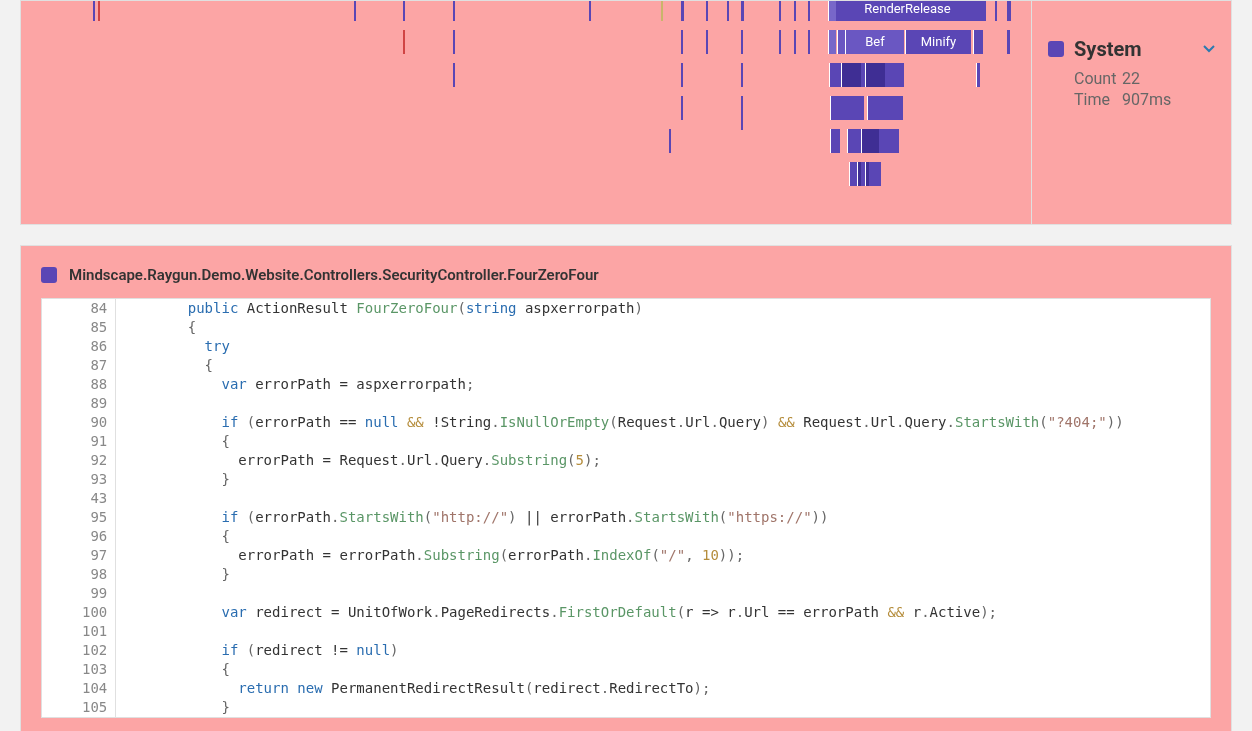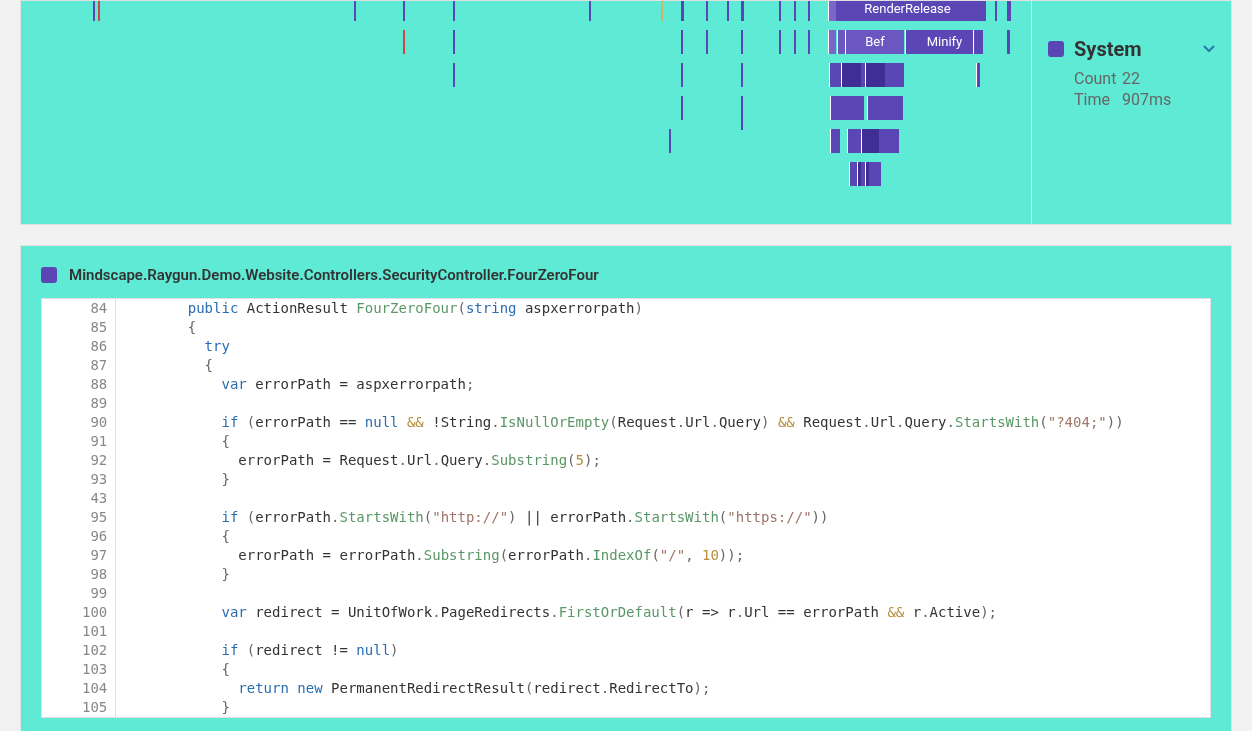--- a/index.html
+++ b/index.html
@@ -3,21 +3,21 @@
 <meta charset="utf-8">
 <style>
   * { box-sizing: border-box; margin: 0; padding: 0; }
   body {
     font-family: -apple-system, BlinkMacSystemFont, "Segoe UI", Roboto, Helvetica, Arial, sans-serif;
     background: #f2f2f2;
     font-size: 14px;
     color: #333;
   }
   .panel {
-    background: #5eead4;
+    background: #fca5a5;
     border: 1px solid #e0e0e0;
     margin: 0 20px 20px 20px;
     position: relative;
   }
   .flame-panel {
     height: 225px;
     display: flex;
   }
   .flame-area {
     flex: 1;
@@ -137,21 +137,21 @@
 
 <div class="panel flame-panel">
   <div class="flame-area">
 
     <div class="flame-bar" style="left:807px;top:-4px;width:158px;height:24px">
         <div class="flame-label">RenderRelease</div>
       </div>
     <div class="flame-bar" style="left:824px;top:29px;width:59px;height:24px;background:#6a57c2">
         <div class="flame-label">Bef</div>
       </div>
-    <div class="flame-bar" style="left:884px;top:29px;width:78px;height:24px">
+    <div class="flame-bar" style="left:884px;top:29px;width:66px;height:24px">
         <div class="flame-label">Minify</div>
       </div>
 
     <div class="flame-bar" style="left:807px;top:-4px;width:8px;height:24px;background:#7867c9"></div>
     <div class="flame-bar" style="left:807px;top:29px;width:8px;height:24px;background:#7867c9"></div>
     <div class="flame-bar" style="left:816px;top:29px;width:8px;height:24px;background:#6a57c2"></div>
     <div class="flame-bar" style="left:952px;top:29px;width:10px;height:24px;background:#5a46b5"></div>
 
     <div class="flame-bar" style="left:808px;top:62px;width:75px;height:24px"></div>
     <div class="flame-bar" style="left:820px;top:62px;width:20px;height:24px;background:#3f2e94"></div>

